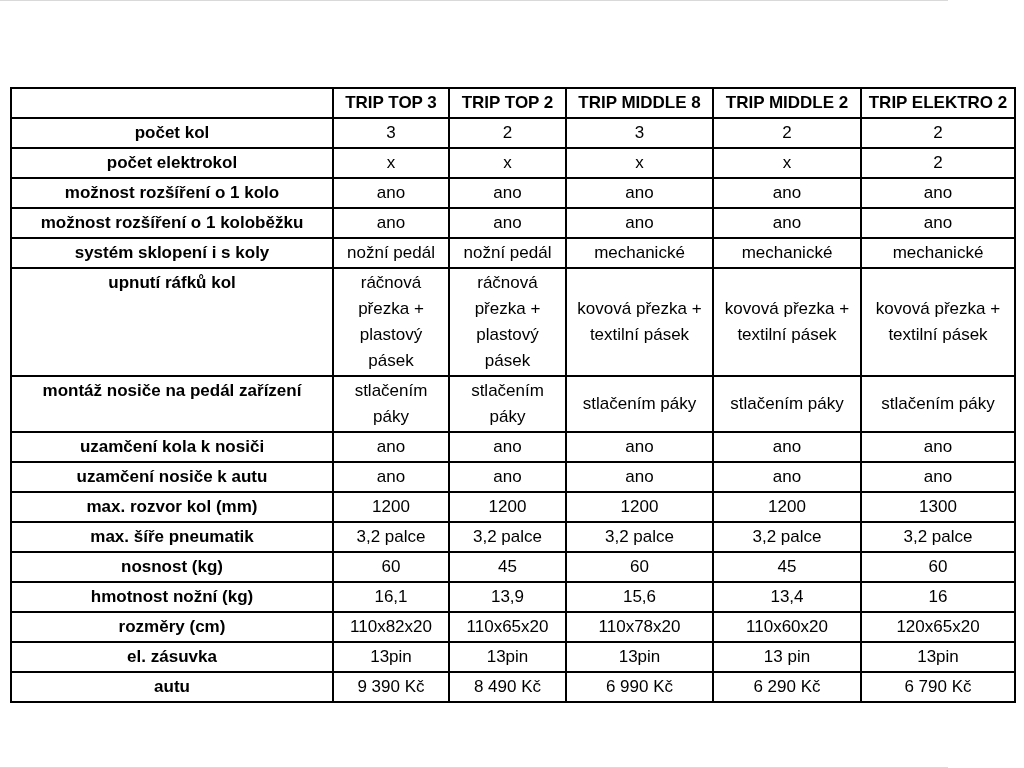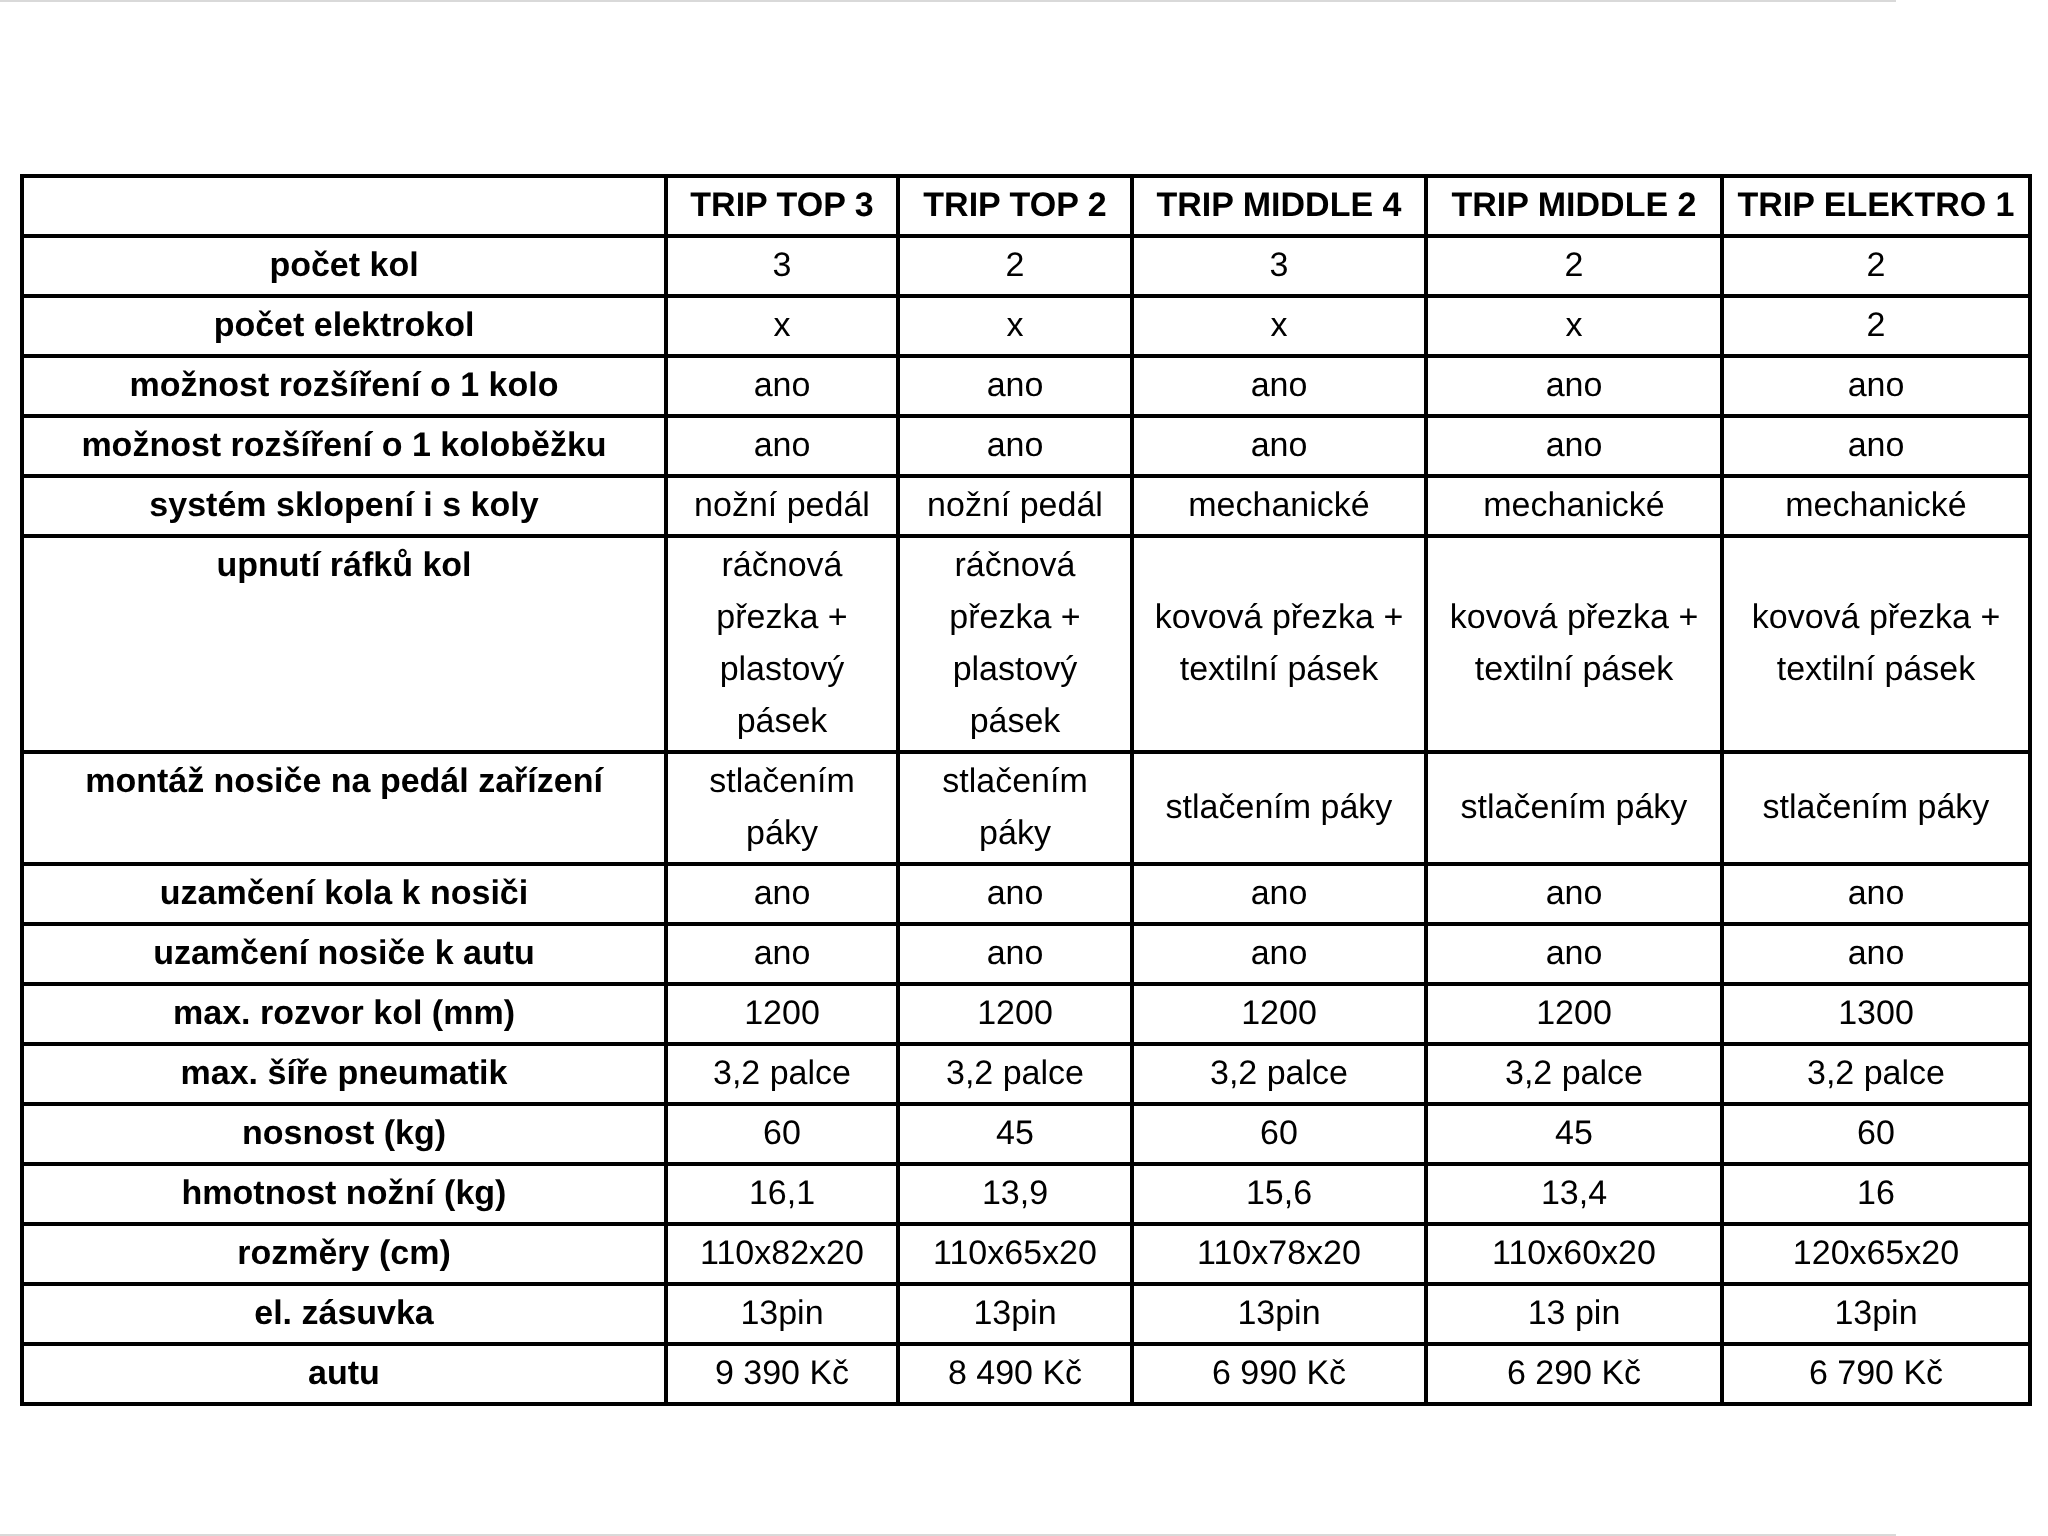--- a/index.html
+++ b/index.html
@@ -70,23 +70,23 @@
       <col style="width:117px">
       <col style="width:147px">
       <col style="width:148px">
       <col style="width:154px">
     </colgroup>
     <thead>
       <tr>
         <th></th>
         <th>TRIP TOP 3</th>
         <th>TRIP TOP 2</th>
-        <th>TRIP MIDDLE 4</th>
+        <th>TRIP MIDDLE 8</th>
         <th>TRIP MIDDLE 2</th>
-        <th>TRIP ELEKTRO 1</th>
+        <th>TRIP ELEKTRO 2</th>
       </tr>
     </thead>
     <tbody>
         <tr>
           <th>počet kol</th>
           <td>3</td>
           <td>2</td>
           <td>3</td>
           <td>2</td>
           <td>2</td>

